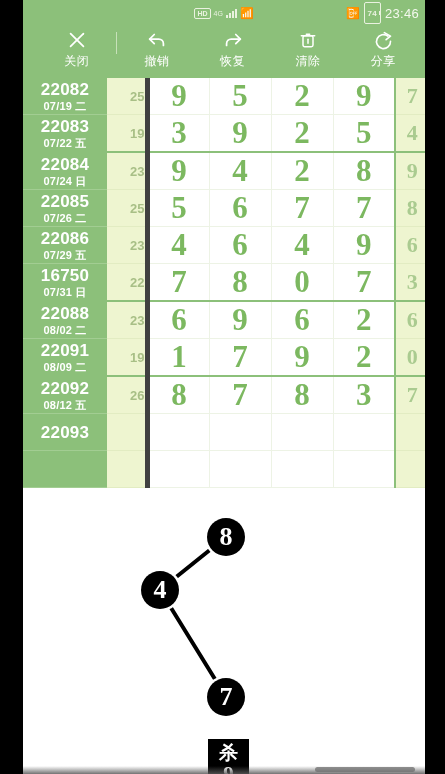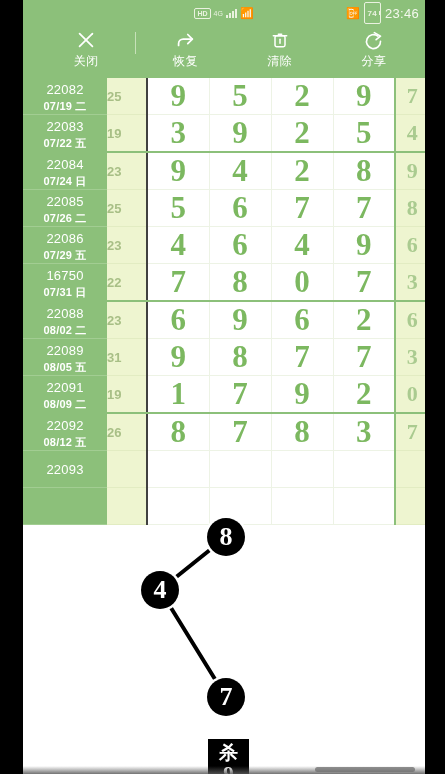--- a/index.html
+++ b/index.html
@@ -112,34 +112,34 @@
   tr.row.partial { height:26px; }
 
   td.issue {
     background:#8cc07a;
     color:#ffffff;
     text-align:center;
     border-bottom:1px solid #a2cd92;
     vertical-align:middle;
   }
   td.issue .iss-no {
-    font-size:13px; font-weight:normal; line-height:19px;
+    font-size:17px; font-weight:bold; line-height:19px;
     letter-spacing:0.2px;
   }
   td.issue .iss-date {
     font-size:11px; font-weight:bold; line-height:14px;
     letter-spacing:0.2px;
   }
   td.sum {
     background:#eef5d0;
     color:#a8bf86;
-    text-align:left; vertical-align:middle;
+    text-align:right; vertical-align:middle;
     font-size:13px; font-weight:bold;
     border-bottom:1px solid #e2ecc2;
-    border-right:2px solid #404040;
+    border-right:5px solid #404040;
   }
   td.num {
     background:#ffffff;
     color:#7cb860;
     text-align:center; vertical-align:middle;
     font-family:"Liberation Serif", serif;
     font-size:31px; font-weight:bold;
     border-bottom:1px solid #edf3e5;
     border-right:1px solid #edf3e5;
   }
@@ -231,20 +231,29 @@
           <svg width="22" height="22" viewBox="0 0 24 24" fill="none" stroke="#ffffff" stroke-width="1.9" stroke-linecap="round">
             <line x1="5" y1="5" x2="19" y2="19"></line>
               <line x1="19" y1="5" x2="5" y2="19"></line>
           </svg>
         </span>
         <span class="tb-label">关闭</span>
       </div>
 
       <div class="tb-divider"></div>
 
+      <div class="tb-item">
+        <span class="tb-ico">
+          <svg width="22" height="22" viewBox="0 0 24 24" fill="none" stroke="#ffffff" stroke-width="1.9" stroke-linecap="round" stroke-linejoin="round">
+            <path d="M9 6 L4 11 L9 16"></path>
+              <path d="M4 11 H14 a5 5 0 0 1 5 5 v2"></path>
+          </svg>
+        </span>
+        <span class="tb-label">撤销</span>
+      </div>
 
       <div class="tb-item">
         <span class="tb-ico">
           <svg width="22" height="22" viewBox="0 0 24 24" fill="none" stroke="#ffffff" stroke-width="1.9" stroke-linecap="round" stroke-linejoin="round">
             <path d="M15 6 L20 11 L15 16"></path>
               <path d="M20 11 H10 a5 5 0 0 0 -5 5 v2"></path>
           </svg>
         </span>
         <span class="tb-label">恢复</span>
       </div>
@@ -364,32 +373,20 @@
                 <div class="iss-no">22088</div>
                 <div class="iss-date">08/02 二</div>
               </td>
               <td class="sum">23</td>
               <td class="num first">6</td>
               <td class="num">9</td>
               <td class="num">6</td>
               <td class="num">2</td>
               <td class="tail first">6</td>
             </tr>
-            <tr class="row">
-              <td class="issue">
-                <div class="iss-no">22089</div>
-                <div class="iss-date">08/05 五</div>
-              </td>
-              <td class="sum">31</td>
-              <td class="num first">9</td>
-              <td class="num">8</td>
-              <td class="num">7</td>
-              <td class="num">7</td>
-              <td class="tail first">3</td>
-            </tr>
             <tr class="row group-end">
               <td class="issue">
                 <div class="iss-no">22091</div>
                 <div class="iss-date">08/09 二</div>
               </td>
               <td class="sum">19</td>
               <td class="num first">1</td>
               <td class="num">7</td>
               <td class="num">9</td>
               <td class="num">2</td>

